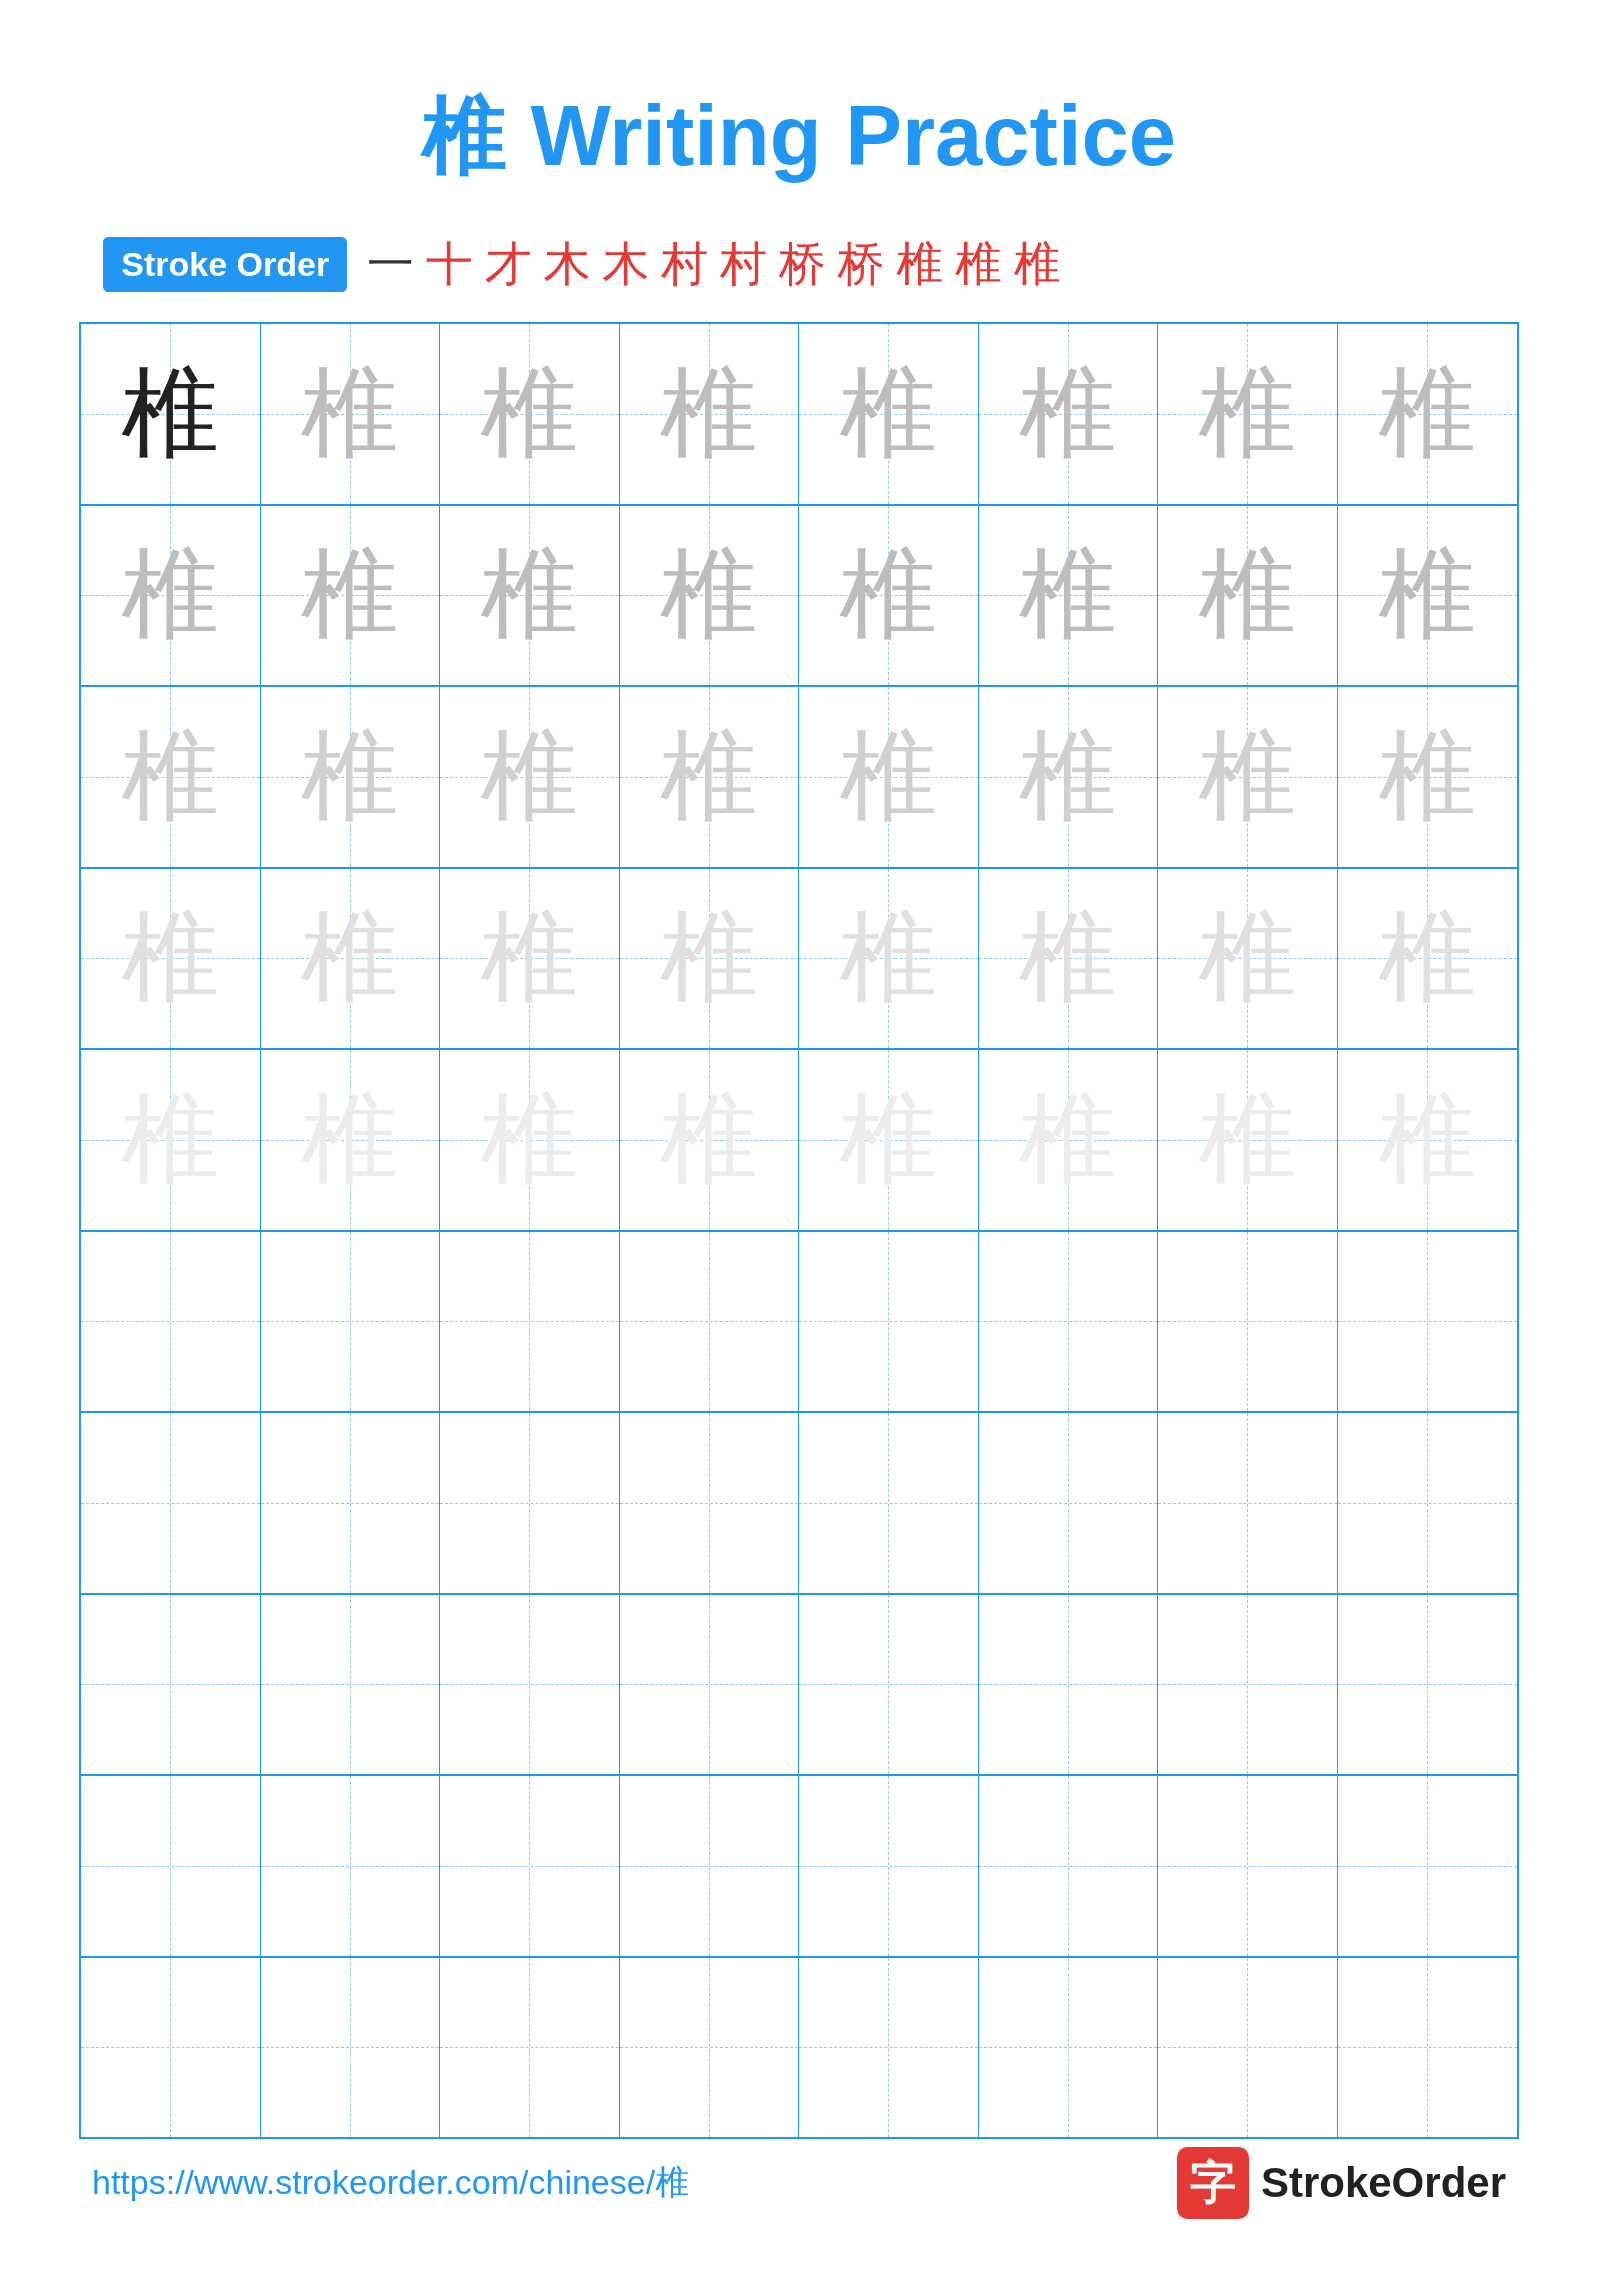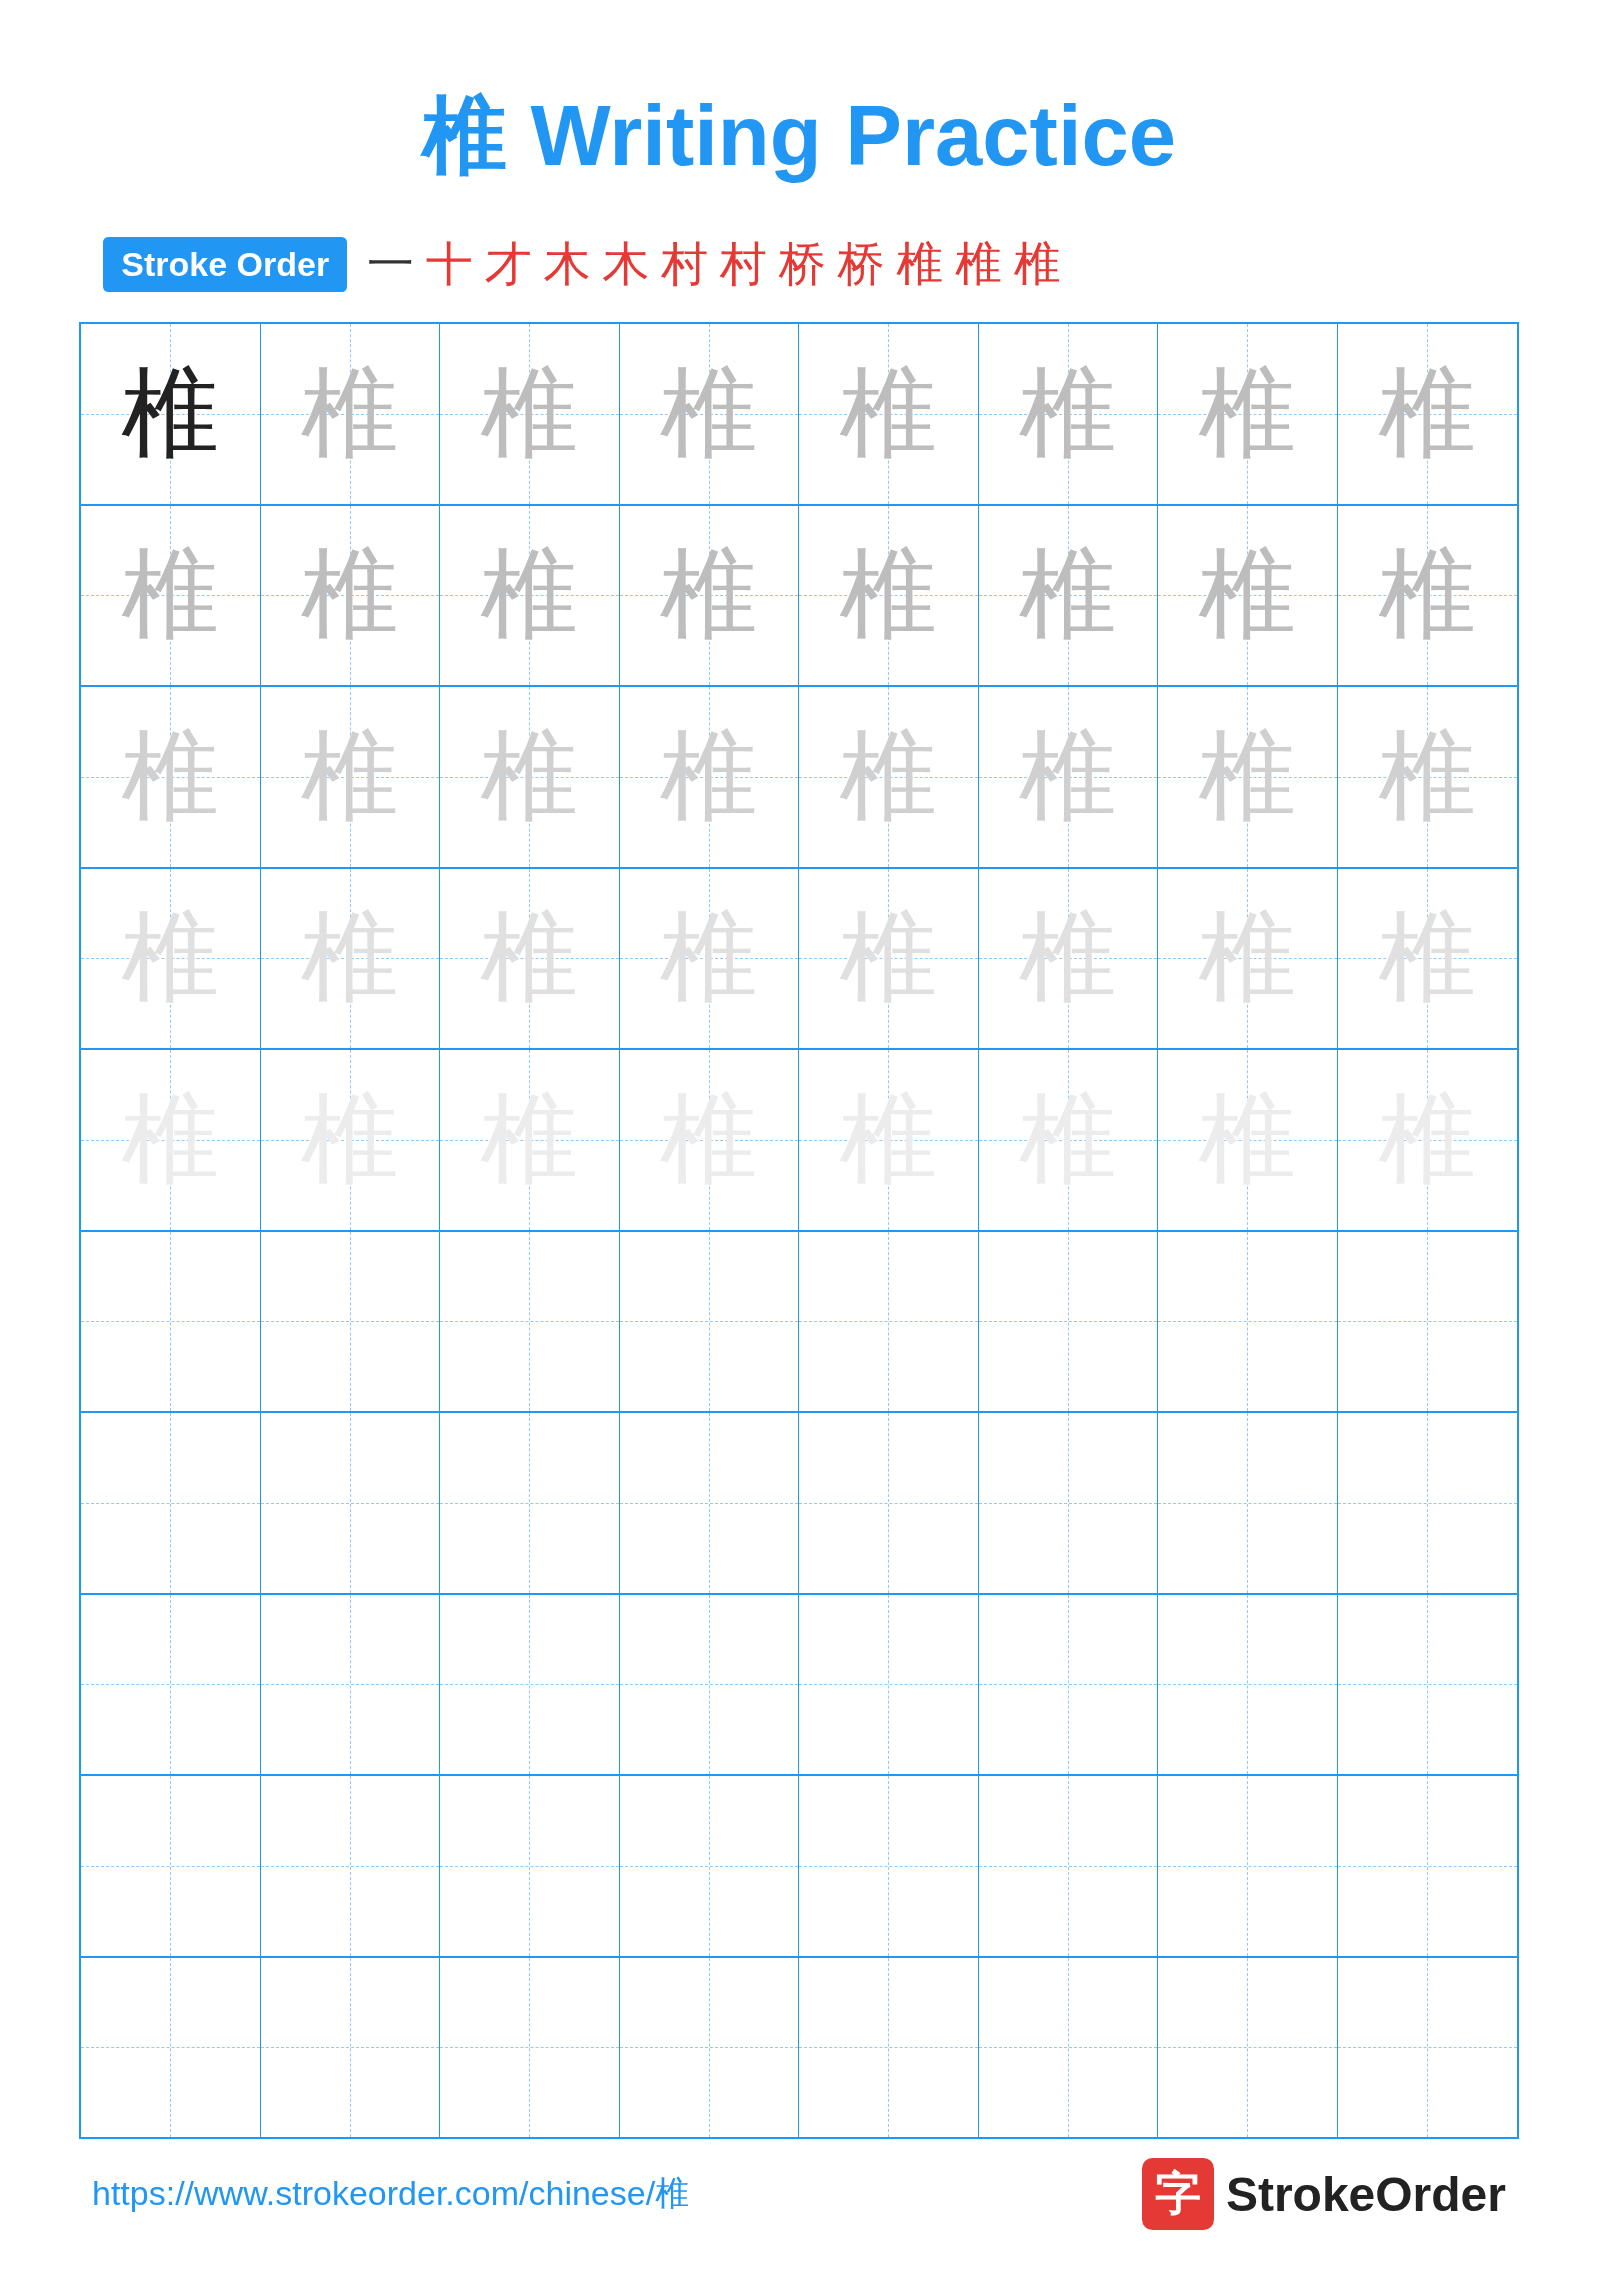--- a/index.html
+++ b/index.html
@@ -157,21 +157,21 @@
     }
 
     
     .grid-row-empty .grid-cell {
       
     }
 
     
     .footer {
       position: absolute;
-      bottom: 65px;
+      bottom: 76px;
       left: 92px;
       right: 92px;
       display: flex;
       align-items: center;
       justify-content: space-between;
     }
 
     .footer-url {
       font-size: 34px;
       color: #2196F3;
@@ -192,21 +192,21 @@
       display: flex;
       align-items: center;
       justify-content: center;
       font-size: 46px;
       color: white;
       font-family: serif;
       font-weight: bold;
     }
 
     .footer-logo-text {
-      font-size: 48px;
+      font-size: 42px;
       font-weight: bold;
       color: #222;
       font-family: Arial, sans-serif;
     }
   </style>
 </head>
 <body>
 
 <div class="page">
 

